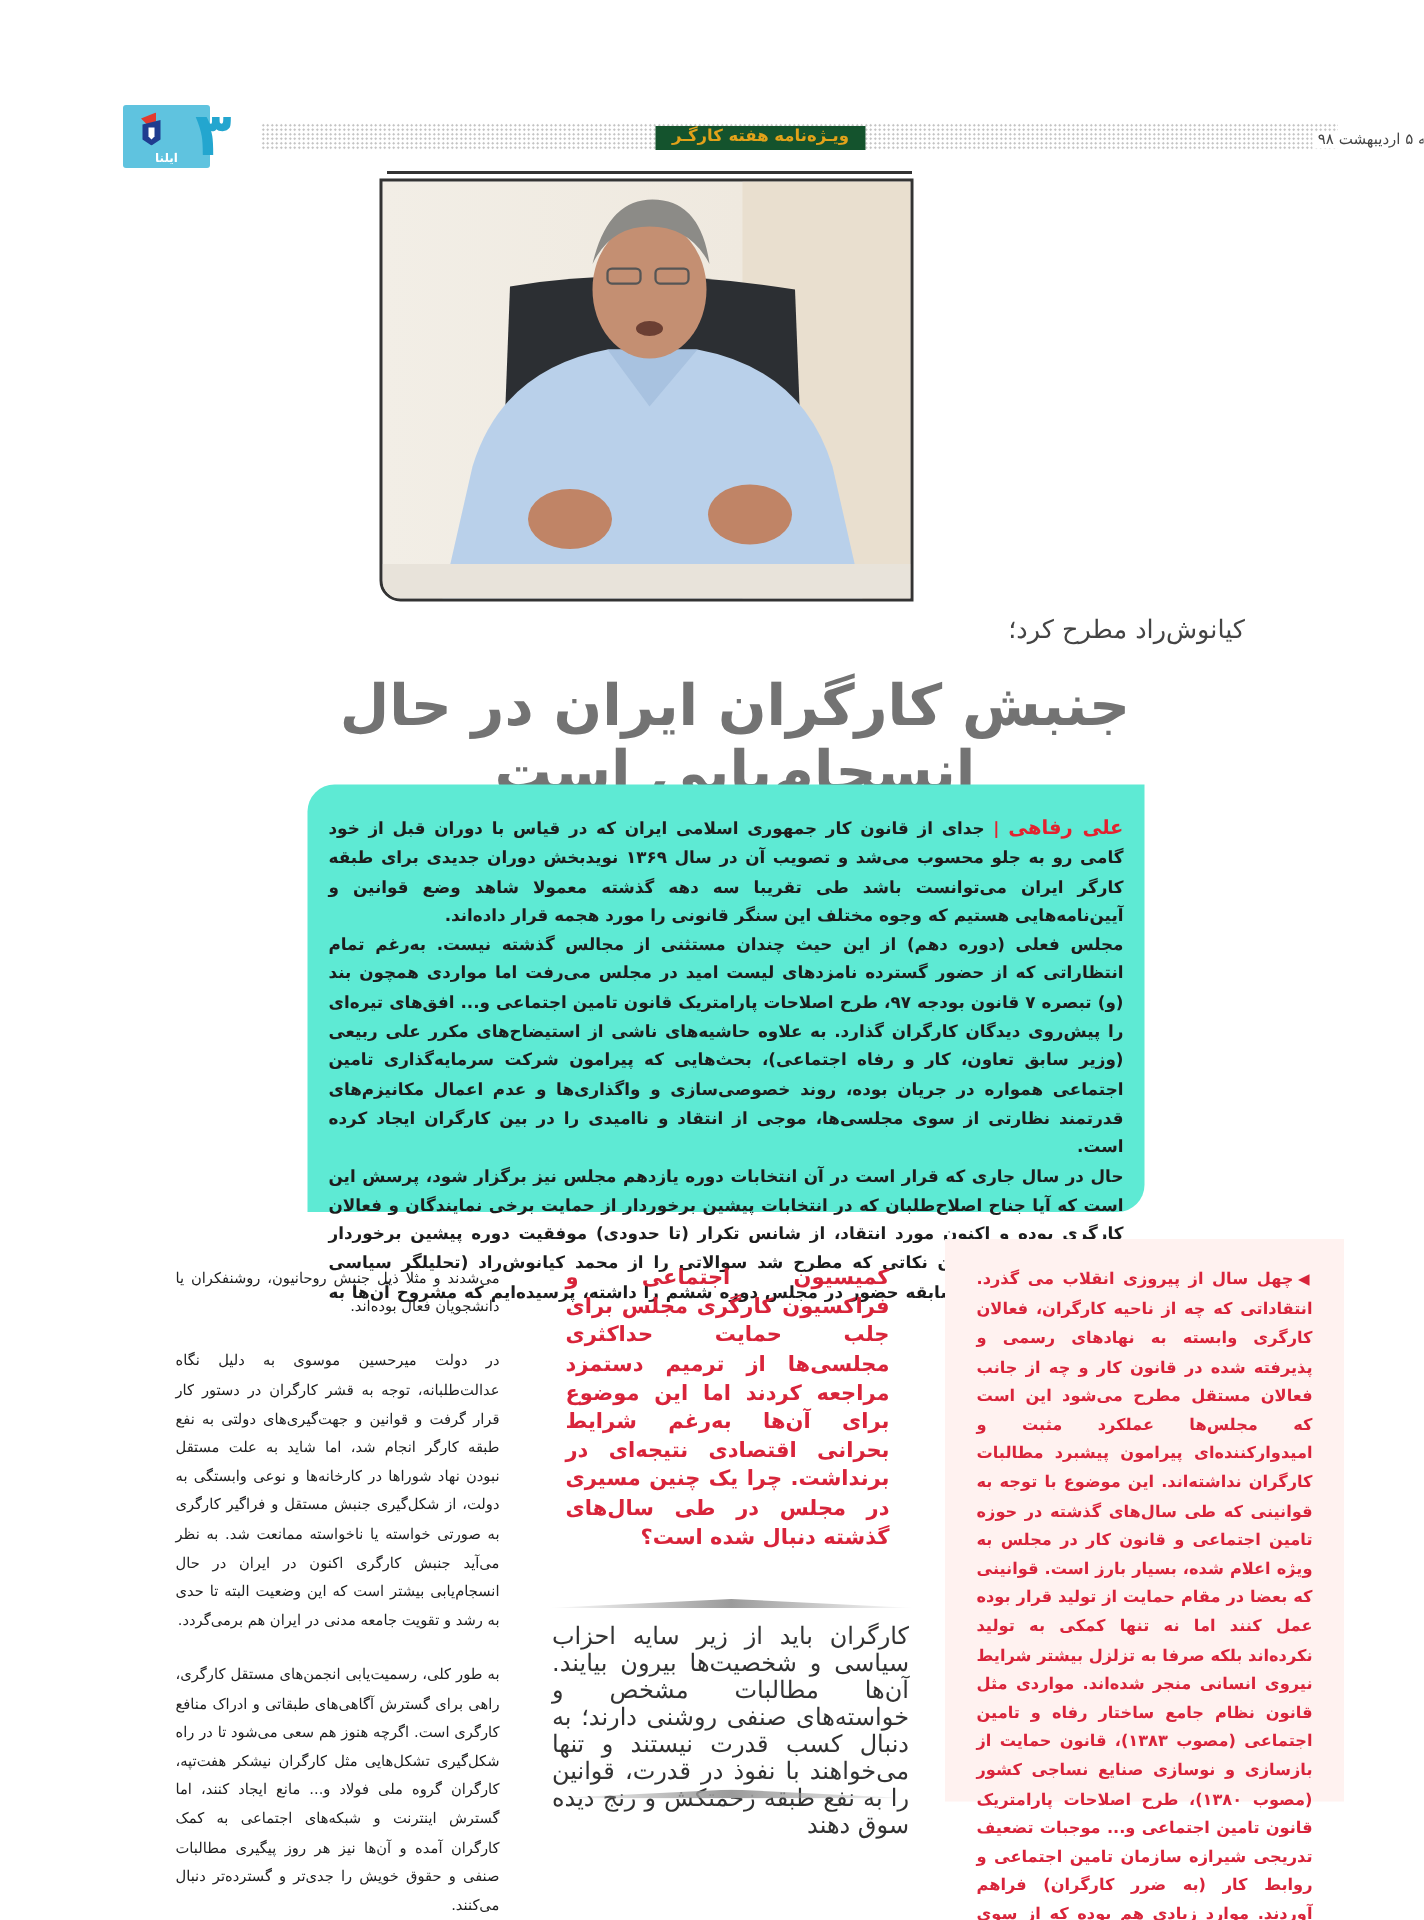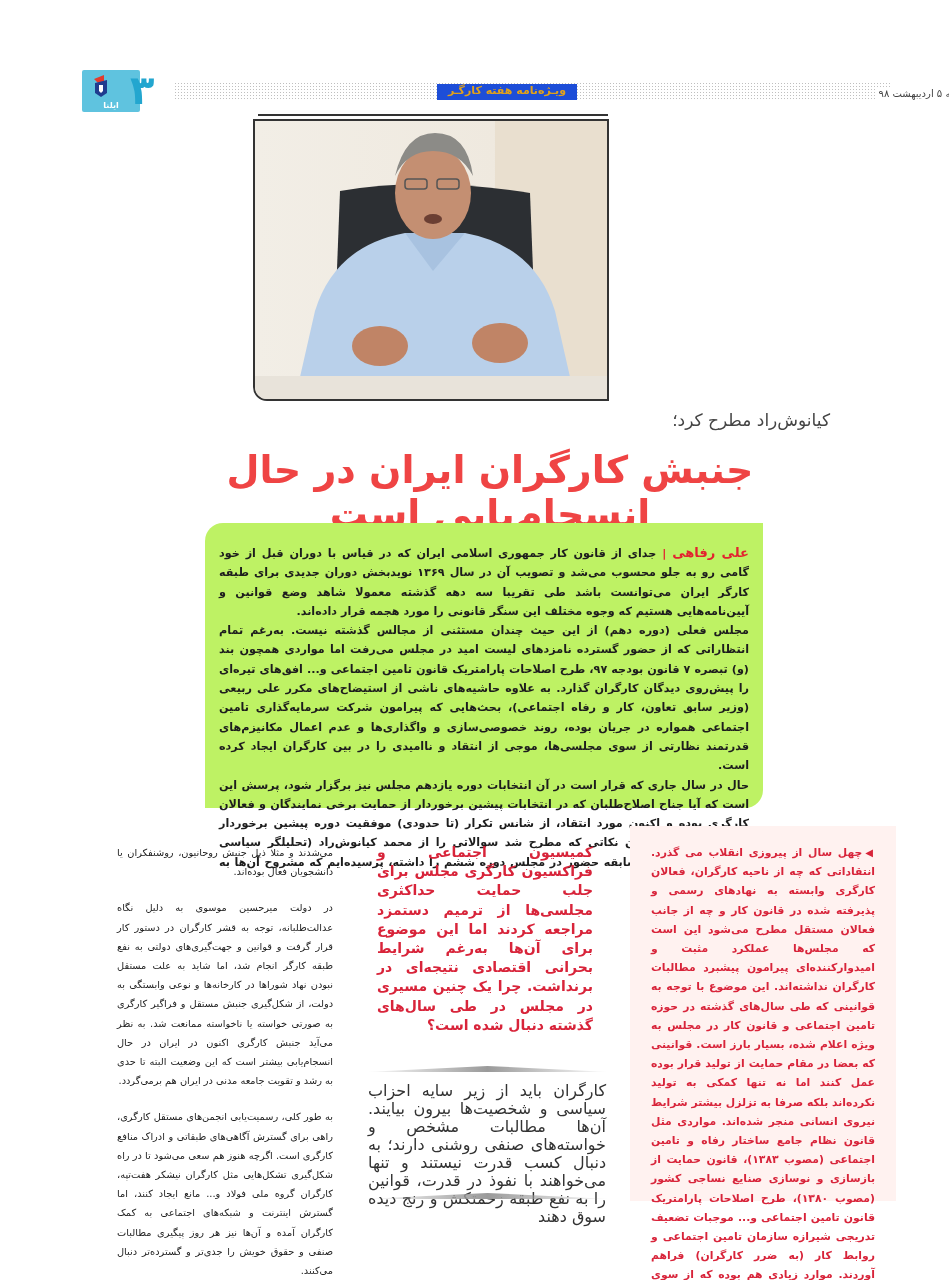--- a/index.html
+++ b/index.html
@@ -13,40 +13,40 @@
           border-radius:2px; overflow:hidden; }
   .logo .flag { position:absolute; left:10px; top:5px; width:18px; height:22px; }
   .logo .logo-text { position:absolute; left:0; right:0; bottom:2px; text-align:center;
           color:#fff; font-size:8px; font-weight:bold; }
   .page-num { position:absolute; left:48px; top:-2px; font-size:40px; font-weight:bold;
           color:#23a6cf; line-height:44px; font-family:"DejaVu Sans", sans-serif; }
   .dot-band { position:absolute; left:92px; top:12px; width:718px; height:18px;
           background-image: radial-gradient(#bfbfbf 0.6px, transparent 0.7px);
           background-size:3px 3px; }
   .section-title { position:absolute; left:355px; top:14px; width:140px; height:16px;
-          background:#1d4ed8; text-align:center; font-size:11px; font-weight:bold; color:#e2a21a; }
+          background:#14532d; text-align:center; font-size:11px; font-weight:bold; color:#e2a21a; }
   .date { position:absolute; right:-80px; top:18px; background:#fff; padding:0 4px;
           font-size:10px; color:#444; }
   .rule-under { position:absolute; left:258px; top:114px; width:350px; height:2px; background:#333; }
 
   
   .photo { position:absolute; left:253px; top:119px; width:352px; height:278px;
           border:2px solid #333; border-radius:0 0 0 14px; overflow:hidden;
           background:linear-gradient(90deg,#f2eee6 0%,#efe9df 68%,#e6dccb 70%,#ebe2d4 100%); }
   .photo svg { position:absolute; left:0; top:0; }
 
   
   .kicker { position:absolute; left:150px; top:410px; width:680px; text-align:right;
           font-size:17px; color:#444; }
   .headline { position:absolute; left:120px; top:448px; width:740px; text-align:center;
-          font-size:38px; font-weight:bold; color:#ef4444; letter-spacing:-0.5px; }
+          font-size:38px; font-weight:bold; color:#737373; letter-spacing:-0.5px; }
 
   
   .lead { position:absolute; left:205px; top:523px; width:558px; height:285px;
-          background:#bef264; border-radius:18px 0 18px 0; }
+          background:#5eead4; border-radius:18px 0 18px 0; }
   .lead p { margin:0; padding:0 14px 0 14px; font-size:11.2px; line-height:19.3px;
           color:#1d1d1d; text-align:justify; font-weight:bold; }
   .lead .first { padding-top:20px; }
   .byline { color:#e3222f; font-size:13px; }
   .byline-bar { color:#e3222f; }
 
   
   .col { position:absolute; font-size:10.2px; line-height:19.2px; text-align:justify; }
   .col p { margin:17px; }
   .col-right { left:630px; top:826px; width:258px; height:375px;

